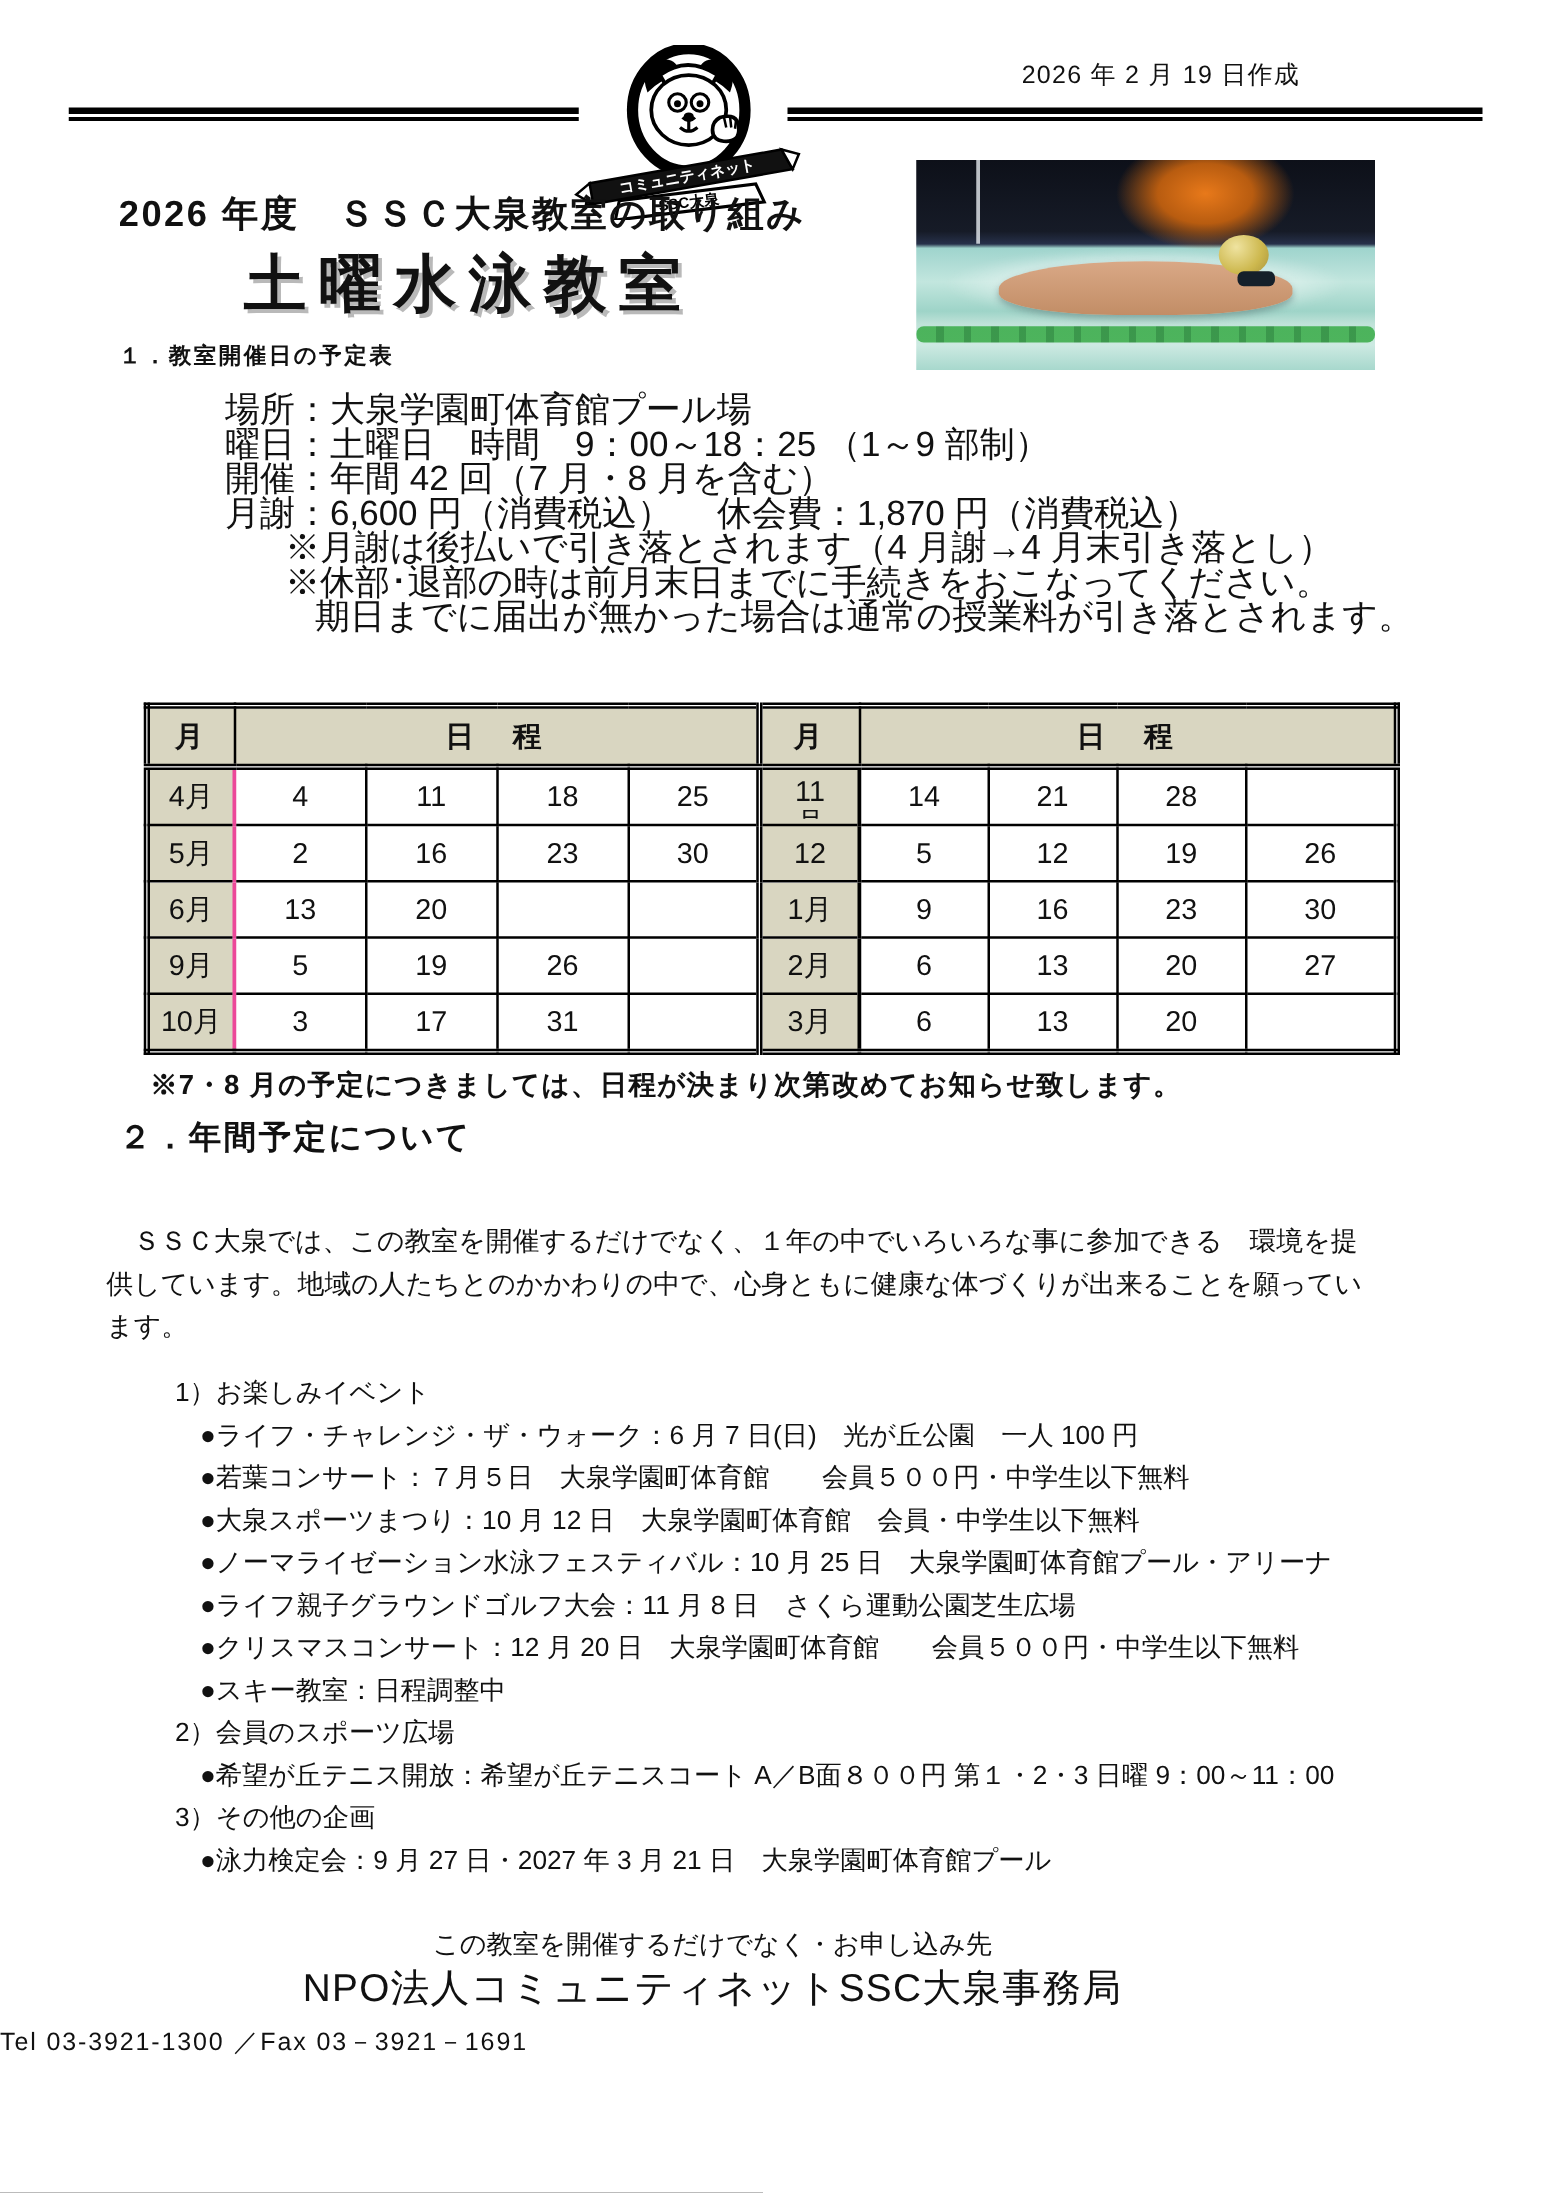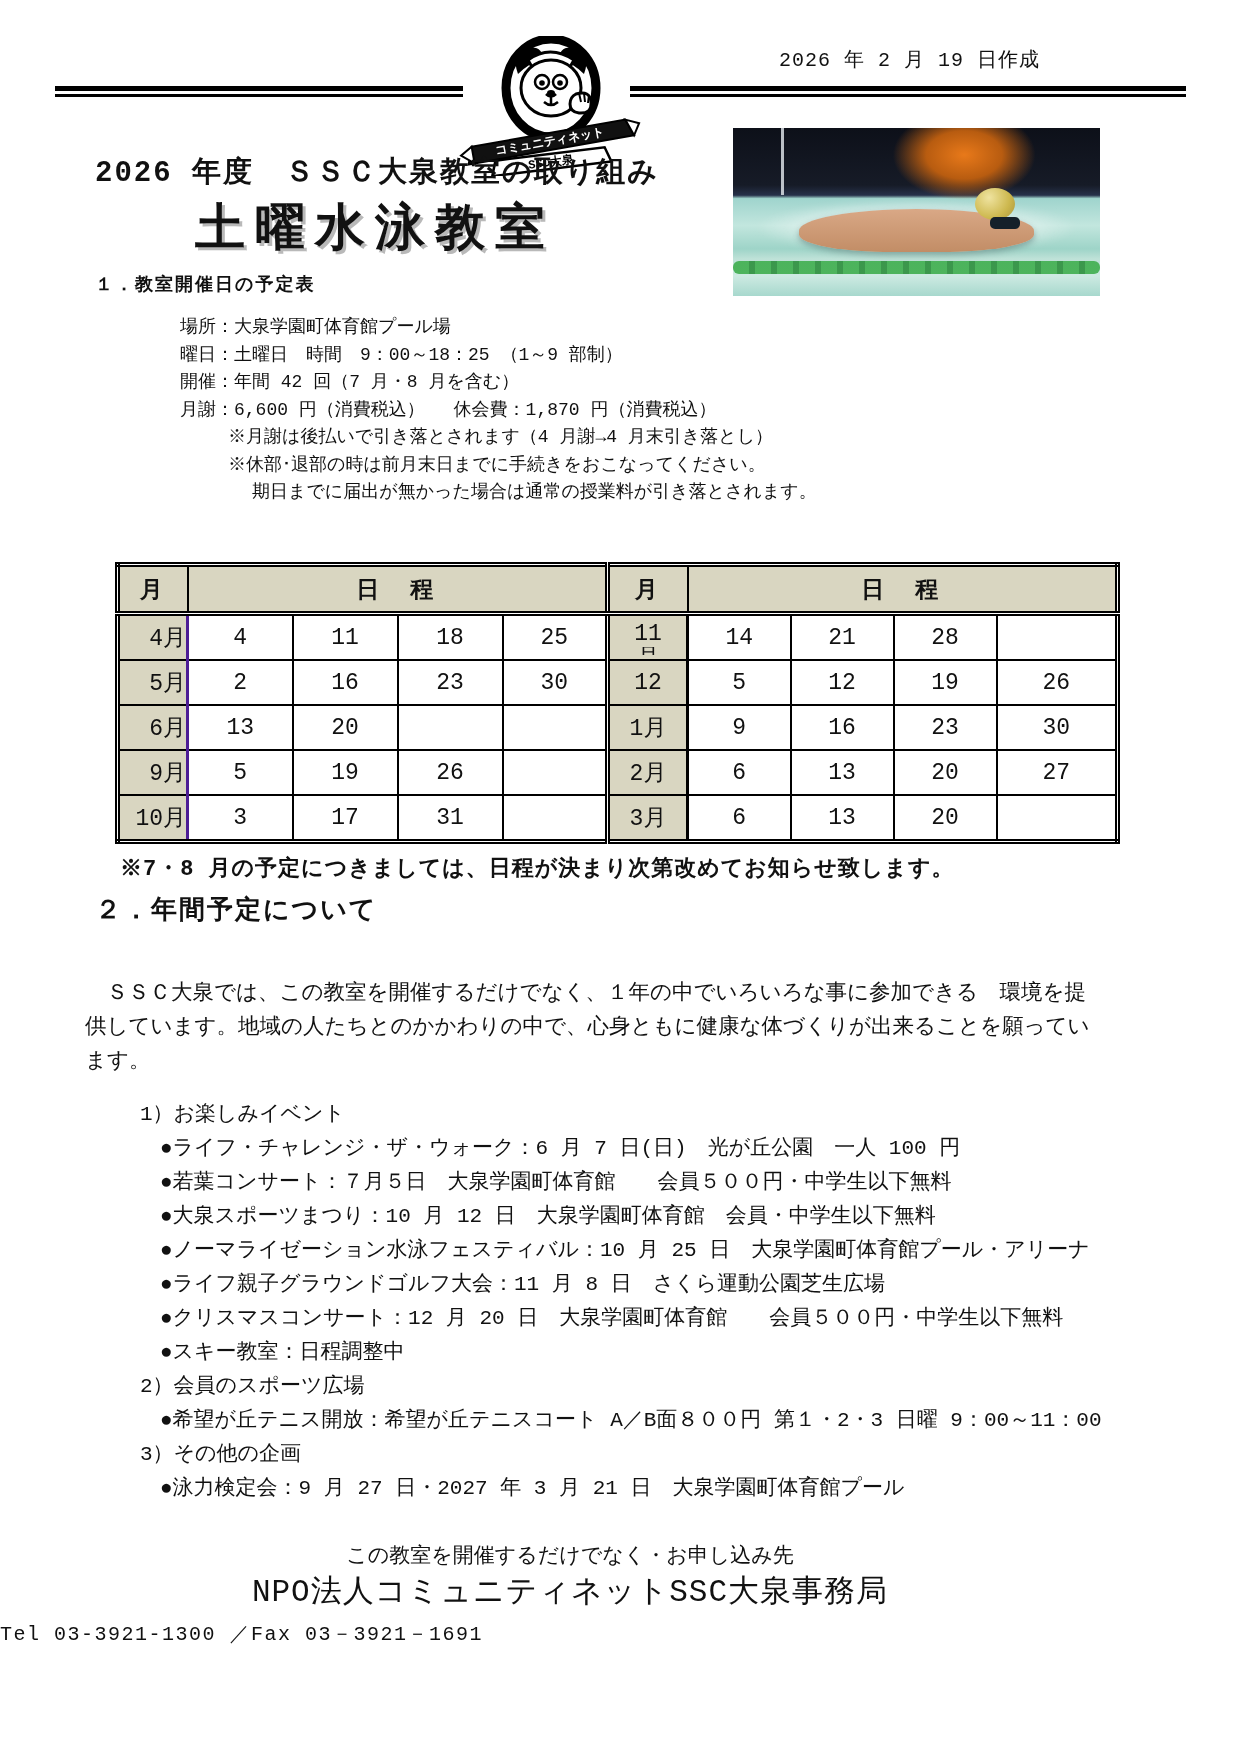--- a/index.html
+++ b/index.html
@@ -1,19 +1,19 @@
 <!DOCTYPE html>
 <html><head>
 <meta charset="utf-8">
 <style>
   html,body{margin:0;padding:0;background:#888;}
   .page{
     position:relative;width:1240px;height:1754px;background:#fff;
     margin:0 auto;overflow:hidden;
-    font-family:Liberation Mono, monospace;color:#111;
+    font-family:Liberation Sans, sans-serif;color:#111;
   }
   
   .created{position:absolute;top:46px;left:0;width:1040px;text-align:right;
     font-size:20px;letter-spacing:1px;}
   .rule{position:absolute;top:86px;height:12px;
     background:linear-gradient(180deg,#000 0 5px,#fff 5px 8px,#000 8px 11px,transparent 11px);}
   .rule.left{left:55px;width:408px;}
   .rule.right{left:630px;width:556px;}
   .logo{position:absolute;left:458px;top:36px;width:185px;height:140px;}
   .subtitle{position:absolute;left:95px;top:152px;font-size:29px;font-weight:bold;letter-spacing:2px;}
@@ -35,34 +35,34 @@
     box-shadow:0 3px 6px rgba(30,60,60,.35);}
   .photo .cap{position:absolute;left:66%;top:36%;width:40px;height:32px;border-radius:50%;
     background:radial-gradient(circle at 35% 30%,#efe3a0,#cdb84e 60%,#a8933a);}
   .photo .goggles{position:absolute;left:70%;top:53%;width:30px;height:12px;border-radius:5px;
     background:#15202a;}
   .photo .lane{position:absolute;left:0;top:79%;width:100%;height:13px;
     background:repeating-linear-gradient(90deg,#3fae4e 0 16px,#2c8f3c 16px 22px);
     border-radius:6px;opacity:.9;}
   
   .sec1-head{position:absolute;left:95px;top:272px;font-size:18px;font-weight:bold;letter-spacing:2px;}
-  .sec1-lines{position:absolute;left:0;top:314px;width:1200px;font-size:18px;line-height:27.5px;}
+  .sec1-lines{position:absolute;left:0;top:314px;width:1200px;font-size:28px;line-height:27.5px;}
   .sec1-lines .ind1{padding-left:180px;}
   .sec1-lines .ind2{padding-left:228px;}
   .sec1-lines .ind3{padding-left:252px;}
   
   .sched{position:absolute;left:115px;top:562px;width:1000px;border-collapse:collapse;
     table-layout:fixed;border:5px double #000;}
   .sched th,.sched td{border:2px solid #000;text-align:center;padding:0;
     font-size:23px;font-weight:500;overflow:hidden;}
   .sched th{height:44px;background:#d9d6c1;font-weight:bold;letter-spacing:4px;
     border-bottom:5px double #000;}
   .sched td{height:43px;background:#fff;}
   .sched td.mcol{background:#d9d6c1;}
-  .sched td.lm{border-right:3px solid #4c1d95;text-align:right;}
+  .sched td.lm{border-right:3px solid #ec4899;}
   .sched td.rm{border-left:5px double #000;border-right:3px solid #000;}
   .sched th.hsep{border-left:5px double #000;}
   .wrapclip{height:8px;overflow:hidden;line-height:22px;font-size:22px;}
   
   .table-note{position:absolute;left:120px;top:853px;font-size:22px;font-weight:bold;letter-spacing:1px;}
   .sec2-head{position:absolute;left:95px;top:892px;font-size:26px;font-weight:bold;letter-spacing:2px;}
   .sec2-intro{position:absolute;left:85px;top:976px;width:1090px;font-size:21.5px;line-height:34px;}
   .sec2-list{position:absolute;left:140px;top:1098px;width:1060px;font-size:21px;line-height:34px;}
   .sec2-list .event-item{padding-left:20px;}
   

